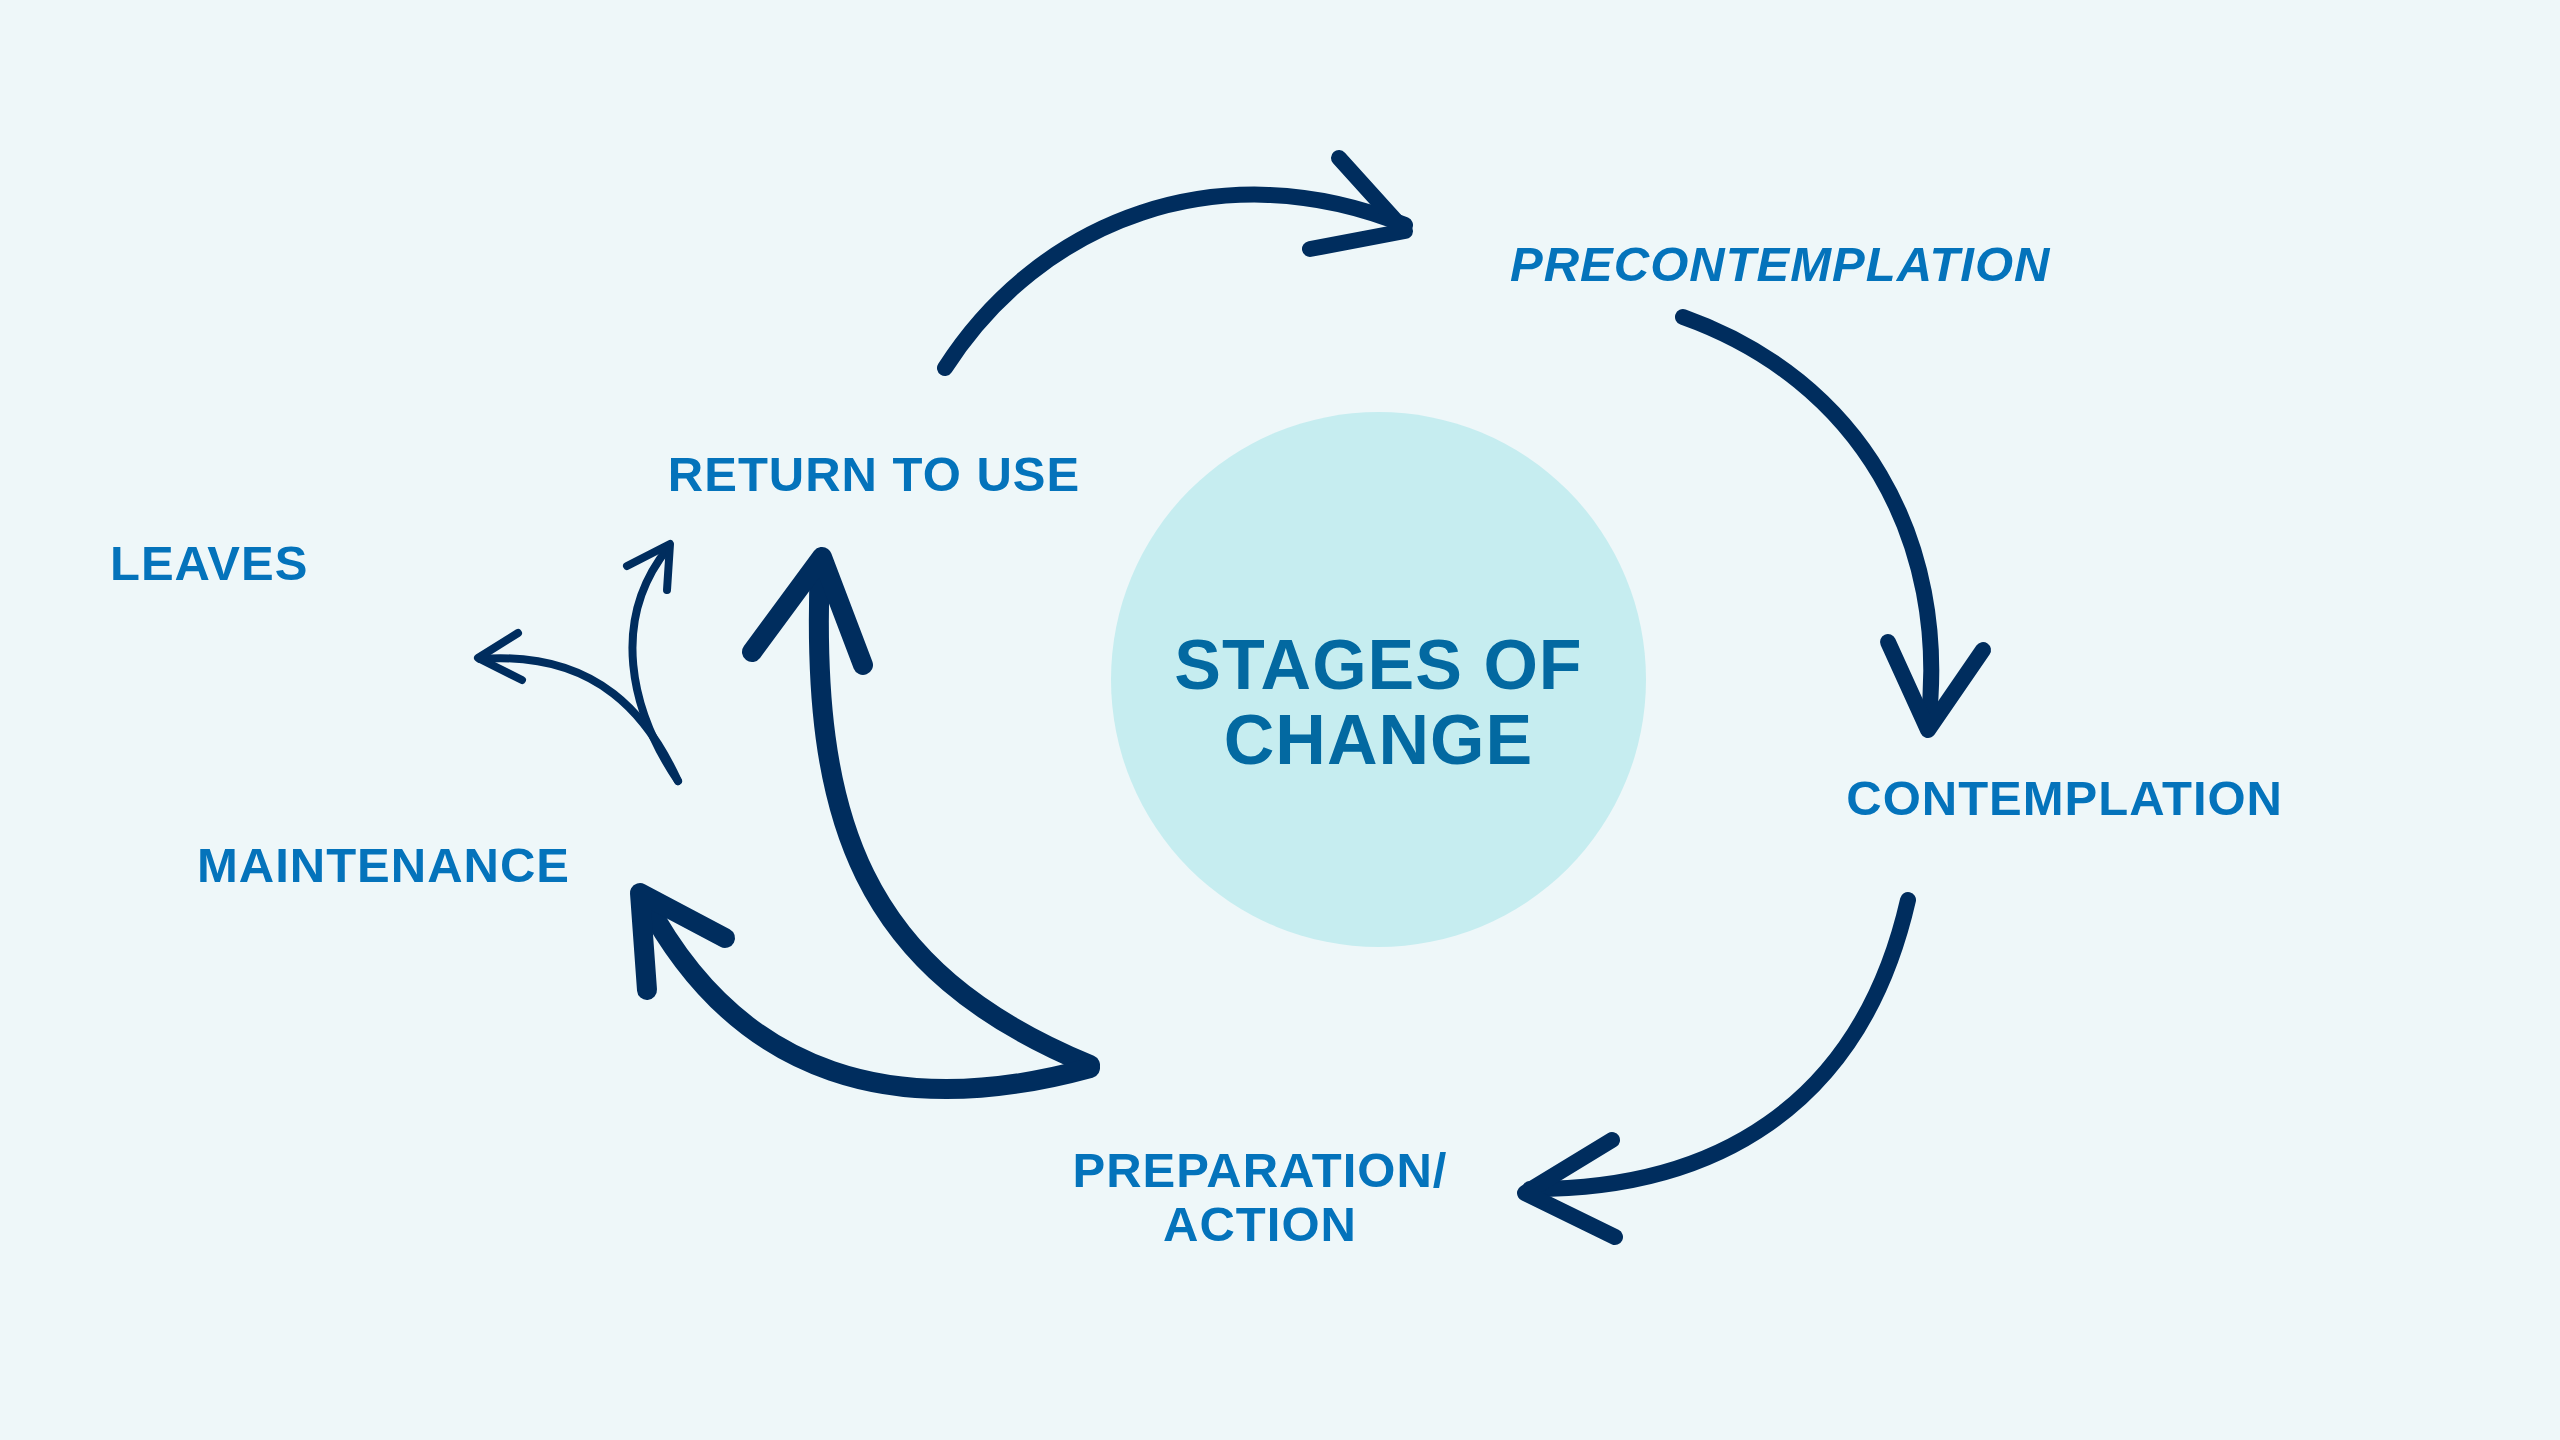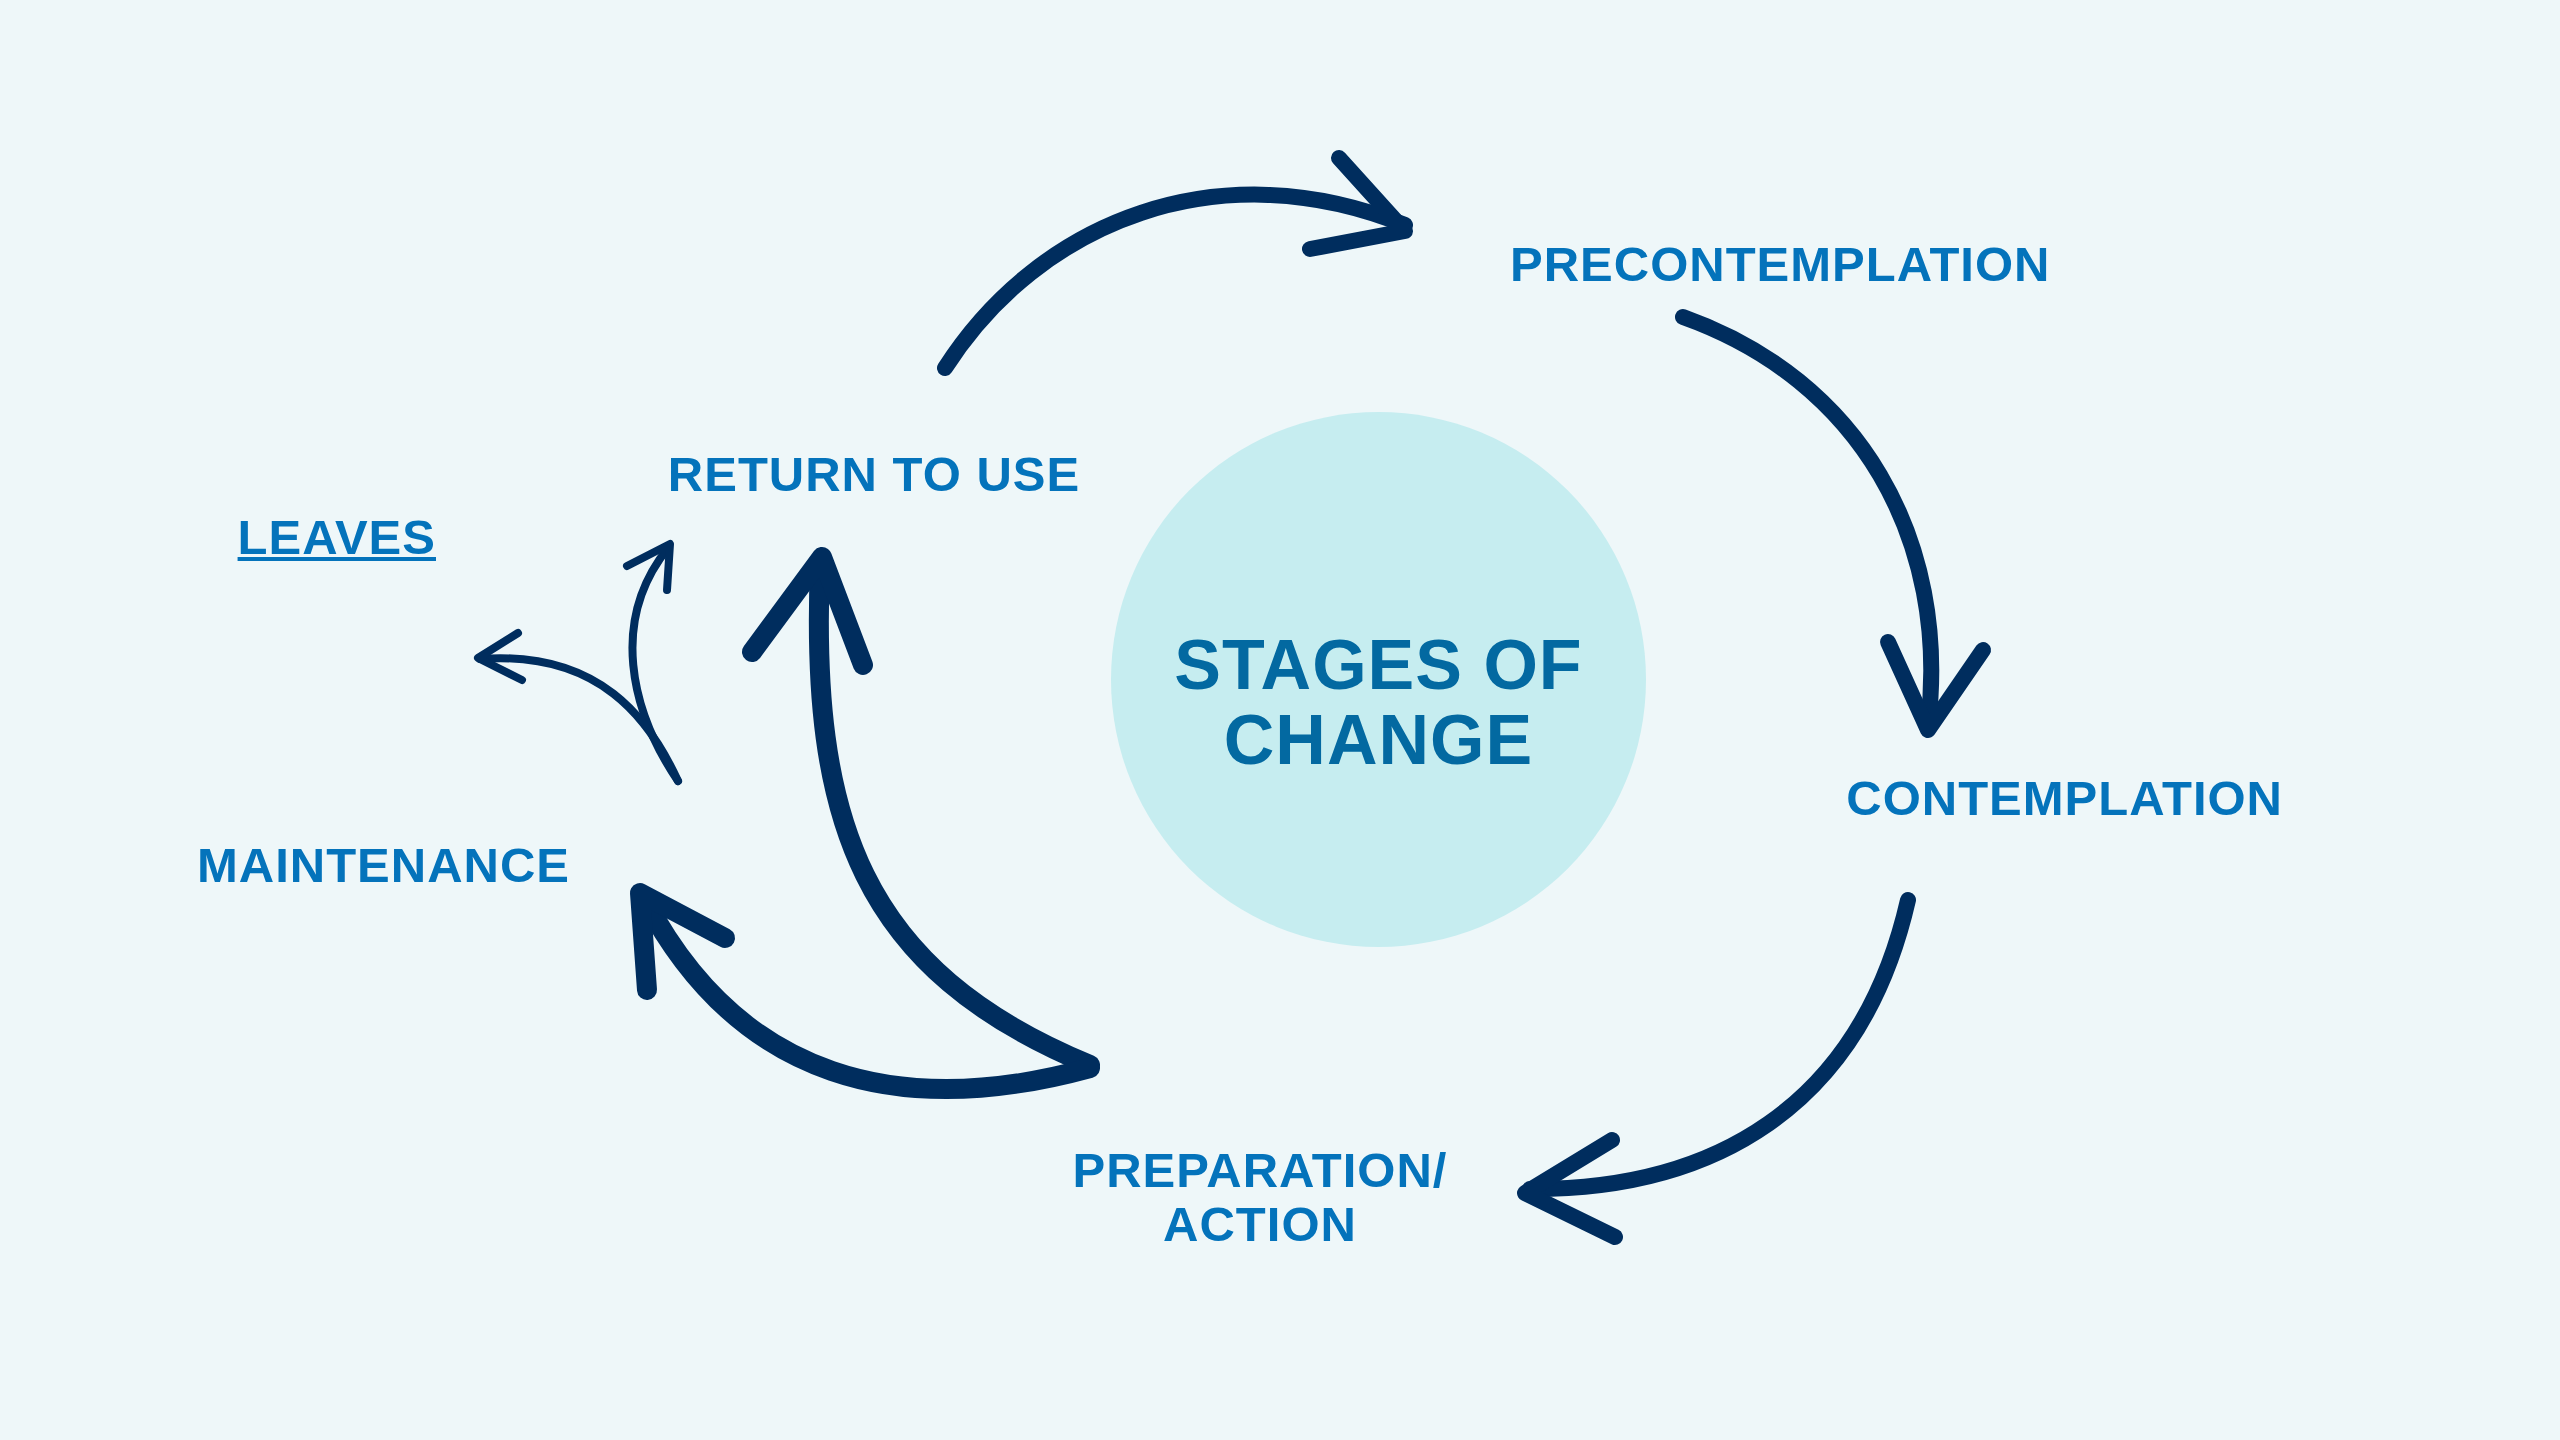--- a/index.html
+++ b/index.html
@@ -18,26 +18,26 @@
       position: absolute; left: 1111px; top: 628px; width: 535px;
       text-align: center; color: #0369a1; font-weight: 700;
       font-size: 70px; line-height: 75px; letter-spacing: 1px;
     }
     .title span { display: block; }
     .stage {
       position: absolute; color: #0473BB; font-weight: 700;
       font-size: 49px; line-height: 54px; letter-spacing: 1px; white-space: nowrap;
     }
     .stage span { display: block; }
-    #stage-precontemplation { left: 1510px; top: 237px; width: 555px; text-align: left; }
+    #stage-precontemplation { left: 1510px; top: 237px; width: 555px; text-align: left; font-style: italic; }
     #stage-contemplation { left: 1833px; top: 771px; width: 450px; text-align: right; }
     #stage-preparation { left: 1060px; top: 1143px; width: 400px; text-align: center; }
     #stage-maintenance { left: 180px; top: 838px; width: 390px; text-align: right; }
     #stage-return { left: 664px; top: 447px; width: 420px; text-align: center; }
-    #stage-leaves { left: 110px; top: 510px; width: 326px; text-align: right; text-decoration: underline; }
+    #stage-leaves { left: 110px; top: 536px; width: 326px; text-align: left; }
     svg.arrows { position: absolute; left: 0; top: 0; }
     .arrow path, .arrow polyline { fill: none; stroke: #002D5E; stroke-linecap: round; stroke-linejoin: round; }
     .thick path, .thick polyline { stroke-width: 16; }
     .xthick path, .xthick polyline { stroke-width: 20; }
     .thin path, .thin polyline { stroke-width: 8; }
   </style>
 </head>
 <body>
 
 <div id="canvas">

